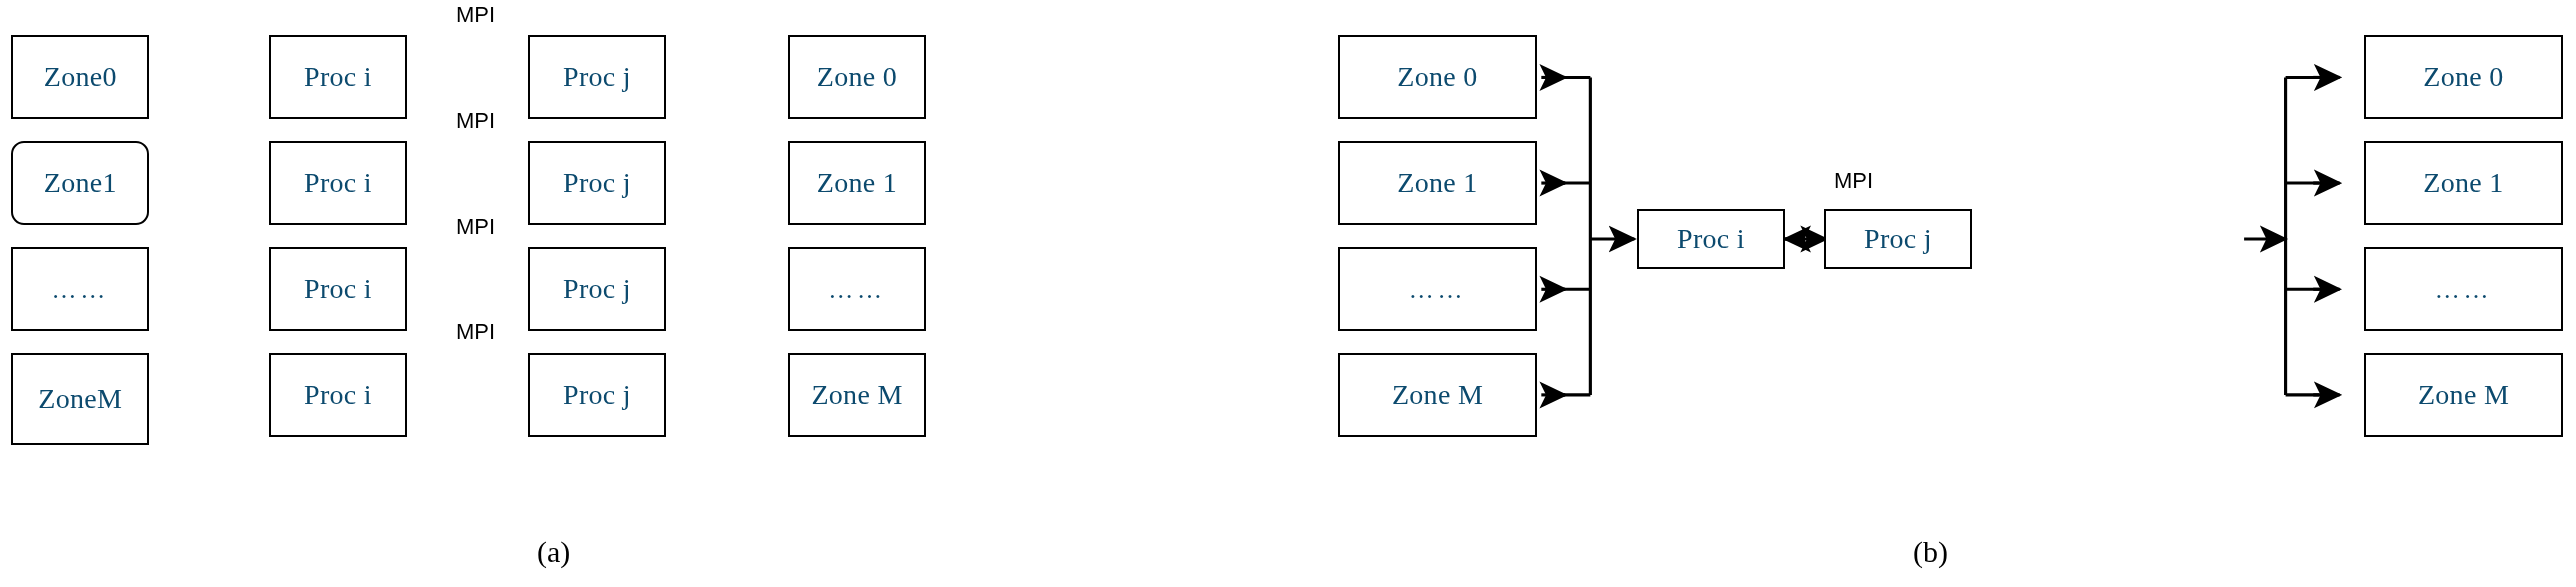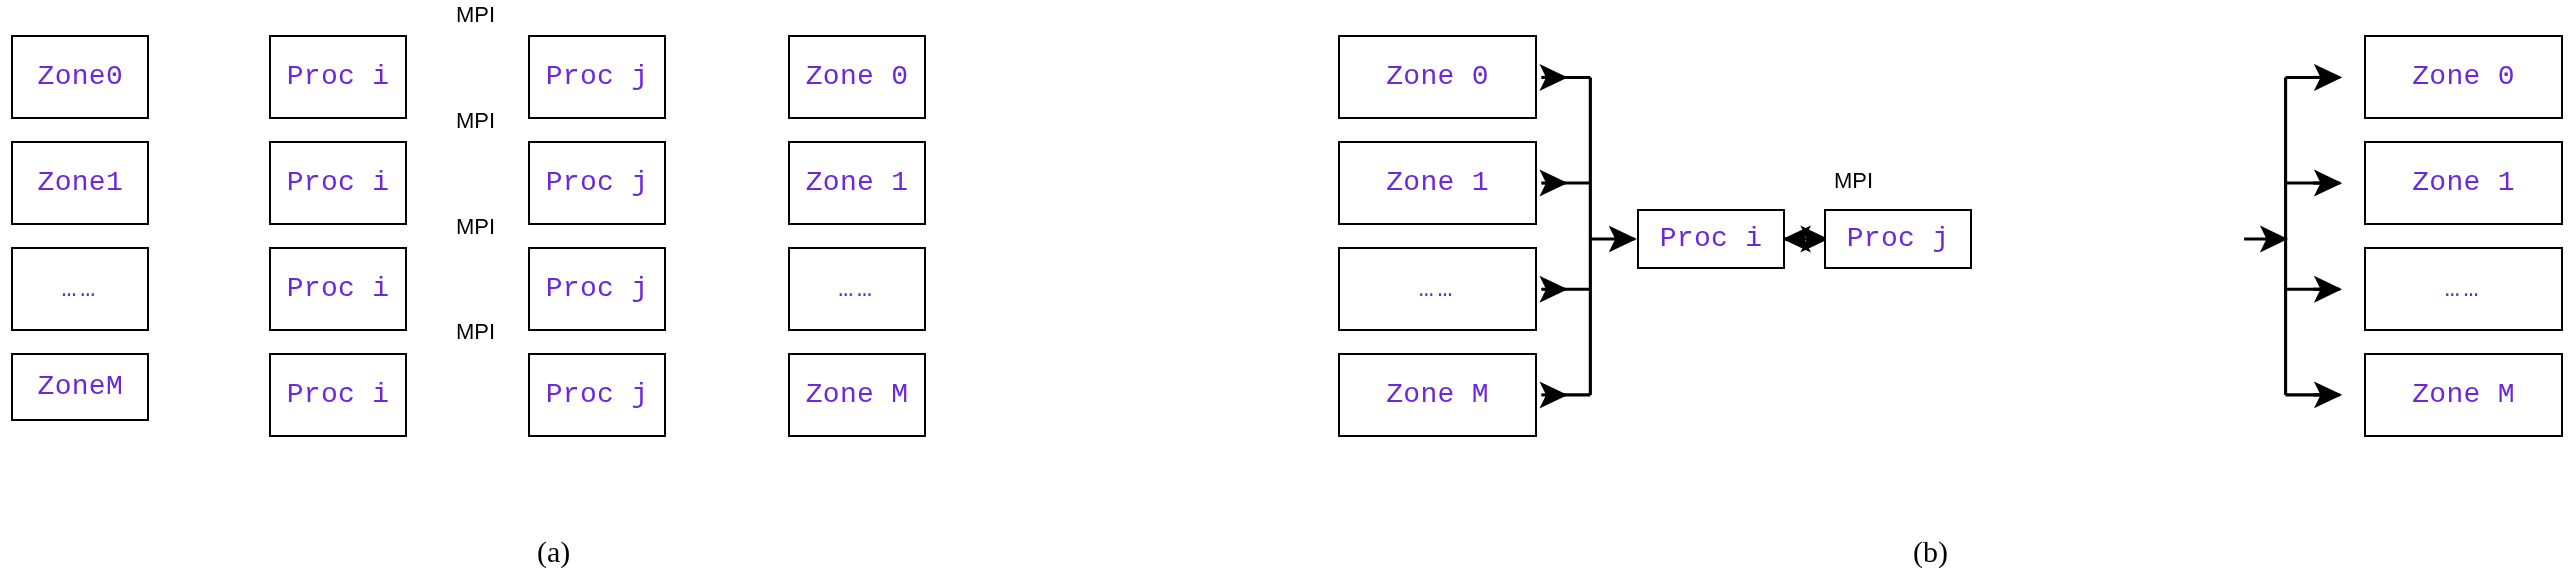--- a/index.html
+++ b/index.html
@@ -20,23 +20,23 @@
   }
   
   .box {
     position: absolute;
     box-sizing: border-box;
     border: 2.5px solid #000000;
     background: #ffffff;
     display: flex;
     align-items: center;
     justify-content: center;
-    font-family: Liberation Mono, monospace;
+    font-family: Liberation Serif, serif;
     font-size: 28px;
-    color: #6d28d9;
+    color: #0c4a6e;
     line-height: 1;
     white-space: pre;
     letter-spacing: 0.3px;
   }
   .box.dots {
     letter-spacing: 3.8px;
     font-size: 25px;
   }
   
   #wires {
@@ -175,31 +175,31 @@
         <line x1="3680" y1="628" x2="3722" y2="628" marker-end="url(#arrR)"></line>
       </g>
     </g>
   </svg>
 
   <div class="box" style="left:11.3px;  top:35px;  width:138px; height:84px;">Zone0</div>
   <div class="box" style="left:269px; top:35px;  width:138px; height:84px;">Proc i</div>
   <div class="box" style="left:528px; top:35px;  width:138px; height:84px;">Proc j</div>
   <div class="box" style="left:788px;top:35px;  width:138px; height:84px;">Zone 0</div>
 
-  <div class="box" style="left:11.3px;  top:141px; width:138px; height:84px;">Zone1</div>
+  <div class="box" style="left:11.3px;  top:141px; width:138px; height:84px;border-radius:13px;">Zone1</div>
   <div class="box" style="left:269px; top:141px; width:138px; height:84px;">Proc i</div>
   <div class="box" style="left:528px; top:141px; width:138px; height:84px;">Proc j</div>
   <div class="box" style="left:788px;top:141px; width:138px; height:84px;">Zone 1</div>
 
   <div class="box dots" style="left:11.3px;  top:247px; width:138px; height:84px;">……</div>
   <div class="box" style="left:269px; top:247px; width:138px; height:84px;">Proc i</div>
   <div class="box" style="left:528px; top:247px; width:138px; height:84px;">Proc j</div>
   <div class="box dots" style="left:788px;top:247px; width:138px; height:84px;">……</div>
 
-  <div class="box" style="left:11.3px;  top:353px; width:138px; height:68px;">ZoneM</div>
+  <div class="box" style="left:11.3px;  top:353px; width:138px; height:92px;">ZoneM</div>
   <div class="box" style="left:269px; top:353px; width:138px; height:84px;">Proc i</div>
   <div class="box" style="left:528px; top:353px; width:138px; height:84px;">Proc j</div>
   <div class="box" style="left:788px;top:353px; width:138px; height:84px;">Zone M</div>
 
   <div class="mpi-label" style="left:456px;  top:3.8px;">MPI</div>
   <div class="mpi-label" style="left:456px;  top:110px;">MPI</div>
   <div class="mpi-label" style="left:456px;  top:216px;">MPI</div>
   <div class="mpi-label" style="left:456px;  top:321px;">MPI</div>
 
   <div class="box" style="left:1338px; top:35px;  width:199px; height:84px;">Zone 0</div>

